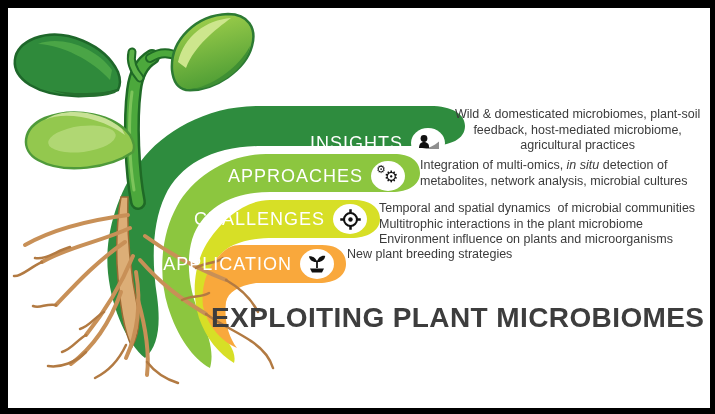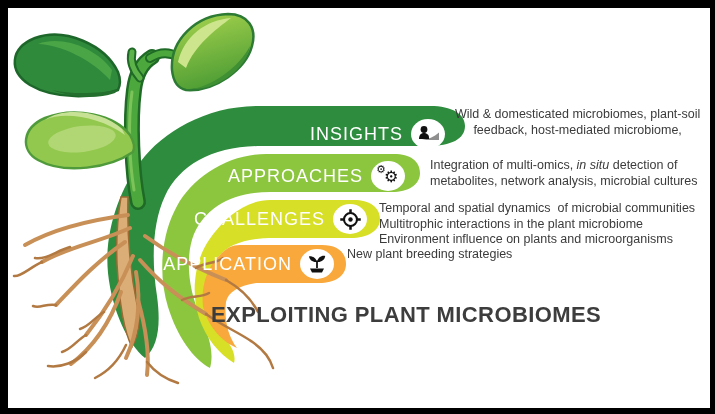--- a/index.html
+++ b/index.html
@@ -33,21 +33,21 @@
   .gear-big{left:9px;top:5px;font-size:16px;}
 
   .desc{
     position:absolute;color:#3b3b3b;font-size:12.5px;line-height:15.5px;
   }
   .desc div{white-space:pre;}
   .italic{font-style:italic;}
 
   .fig-title{
     position:absolute;left:211px;top:302px;
-    color:#3d3d3d;font-size:22px;font-weight:600;letter-spacing:0.4px;white-space:pre;
+    color:#3d3d3d;font-size:28px;font-weight:600;letter-spacing:0.4px;white-space:pre;
   }
 </style>
 </head>
 <body>
 
 <div class="canvas">
 
   <svg class="art" width="715" height="414" viewBox="0 0 715 414">
     <defs>
       <linearGradient id="leafR" x1="0" y1="0" x2="0.3" y2="1">
@@ -129,21 +129,21 @@
           <path d="M 251,341 C 263,349 270,358 273,368"></path>
           <path d="M 182,300 C 192,295 201,298 209,293"></path>
           <path d="M 226,280 C 240,288 252,300 258,312"></path>
           <path d="M 196,268 C 206,262 215,264 223,258"></path>
           <path d="M 104,312 C 95,317 90,326 80,329"></path>
         </g>
       </g>
     </g>
   </svg>
 
-  <div class="band-row" style="left:255px;top:106px;width:190px;height:56px;">
+  <div class="band-row" style="left:255px;top:115px;width:190px;height:56px;">
     <span class="band-label">INSIGHTS</span>
     <span class="icon-oval">
       <svg width="26" height="20" viewBox="0 0 26 20">
         <path d="M 7,16 L 24,16 L 24,8.5 C 19,13 13,15.2 7,16 Z" fill="#8f8f8f"></path>
         <circle cx="9" cy="5.5" r="3.4" fill="#111"></circle>
         <path d="M 4,15 C 4,10.5 6.5,9 9,9 C 11.5,9 14,10.5 14,13.5 L 14,15 Z" fill="#111"></path>
       </svg>
     </span>
   </div>
 
@@ -179,23 +179,24 @@
         <path d="M 11,15 C 11,11.5 11,9.5 11,7.5" fill="none" stroke="#111" stroke-width="1.8"></path>
         <path d="M 11,9 C 10,5 6.5,2.8 3,3.3 C 3.4,7 6.8,9.6 11,9 Z" fill="#111"></path>
         <path d="M 11,9 C 12,4.5 15.5,2.2 19.2,3 C 18.8,6.8 15.2,9.5 11,9 Z" fill="#111"></path>
       </svg>
     </span>
   </div>
 
   <div class="desc" style="left:455px;top:107px;text-align:center;">
     <div>Wild &amp; domesticated microbiomes, plant-soil</div>
     <div>feedback, host-mediated microbiome,</div>
-  </div>
-
-  <div class="desc" style="left:420px;top:158px;padding-left:10px;">
+    <div>agricultural practices</div>
+  </div>
+
+  <div class="desc" style="left:420px;top:158px;">
     <div><span>Integration of multi-omics, </span><span class="italic">in situ</span><span> detection of</span></div>
     <div>metabolites, network analysis, microbial cultures</div>
   </div>
 
   <div class="desc" style="left:379px;top:201px;">
     <div>Temporal and spatial dynamics  of microbial communities</div>
     <div>Multitrophic interactions in the plant microbiome</div>
     <div>Environment influence on plants and microorganisms</div>
   </div>
 

